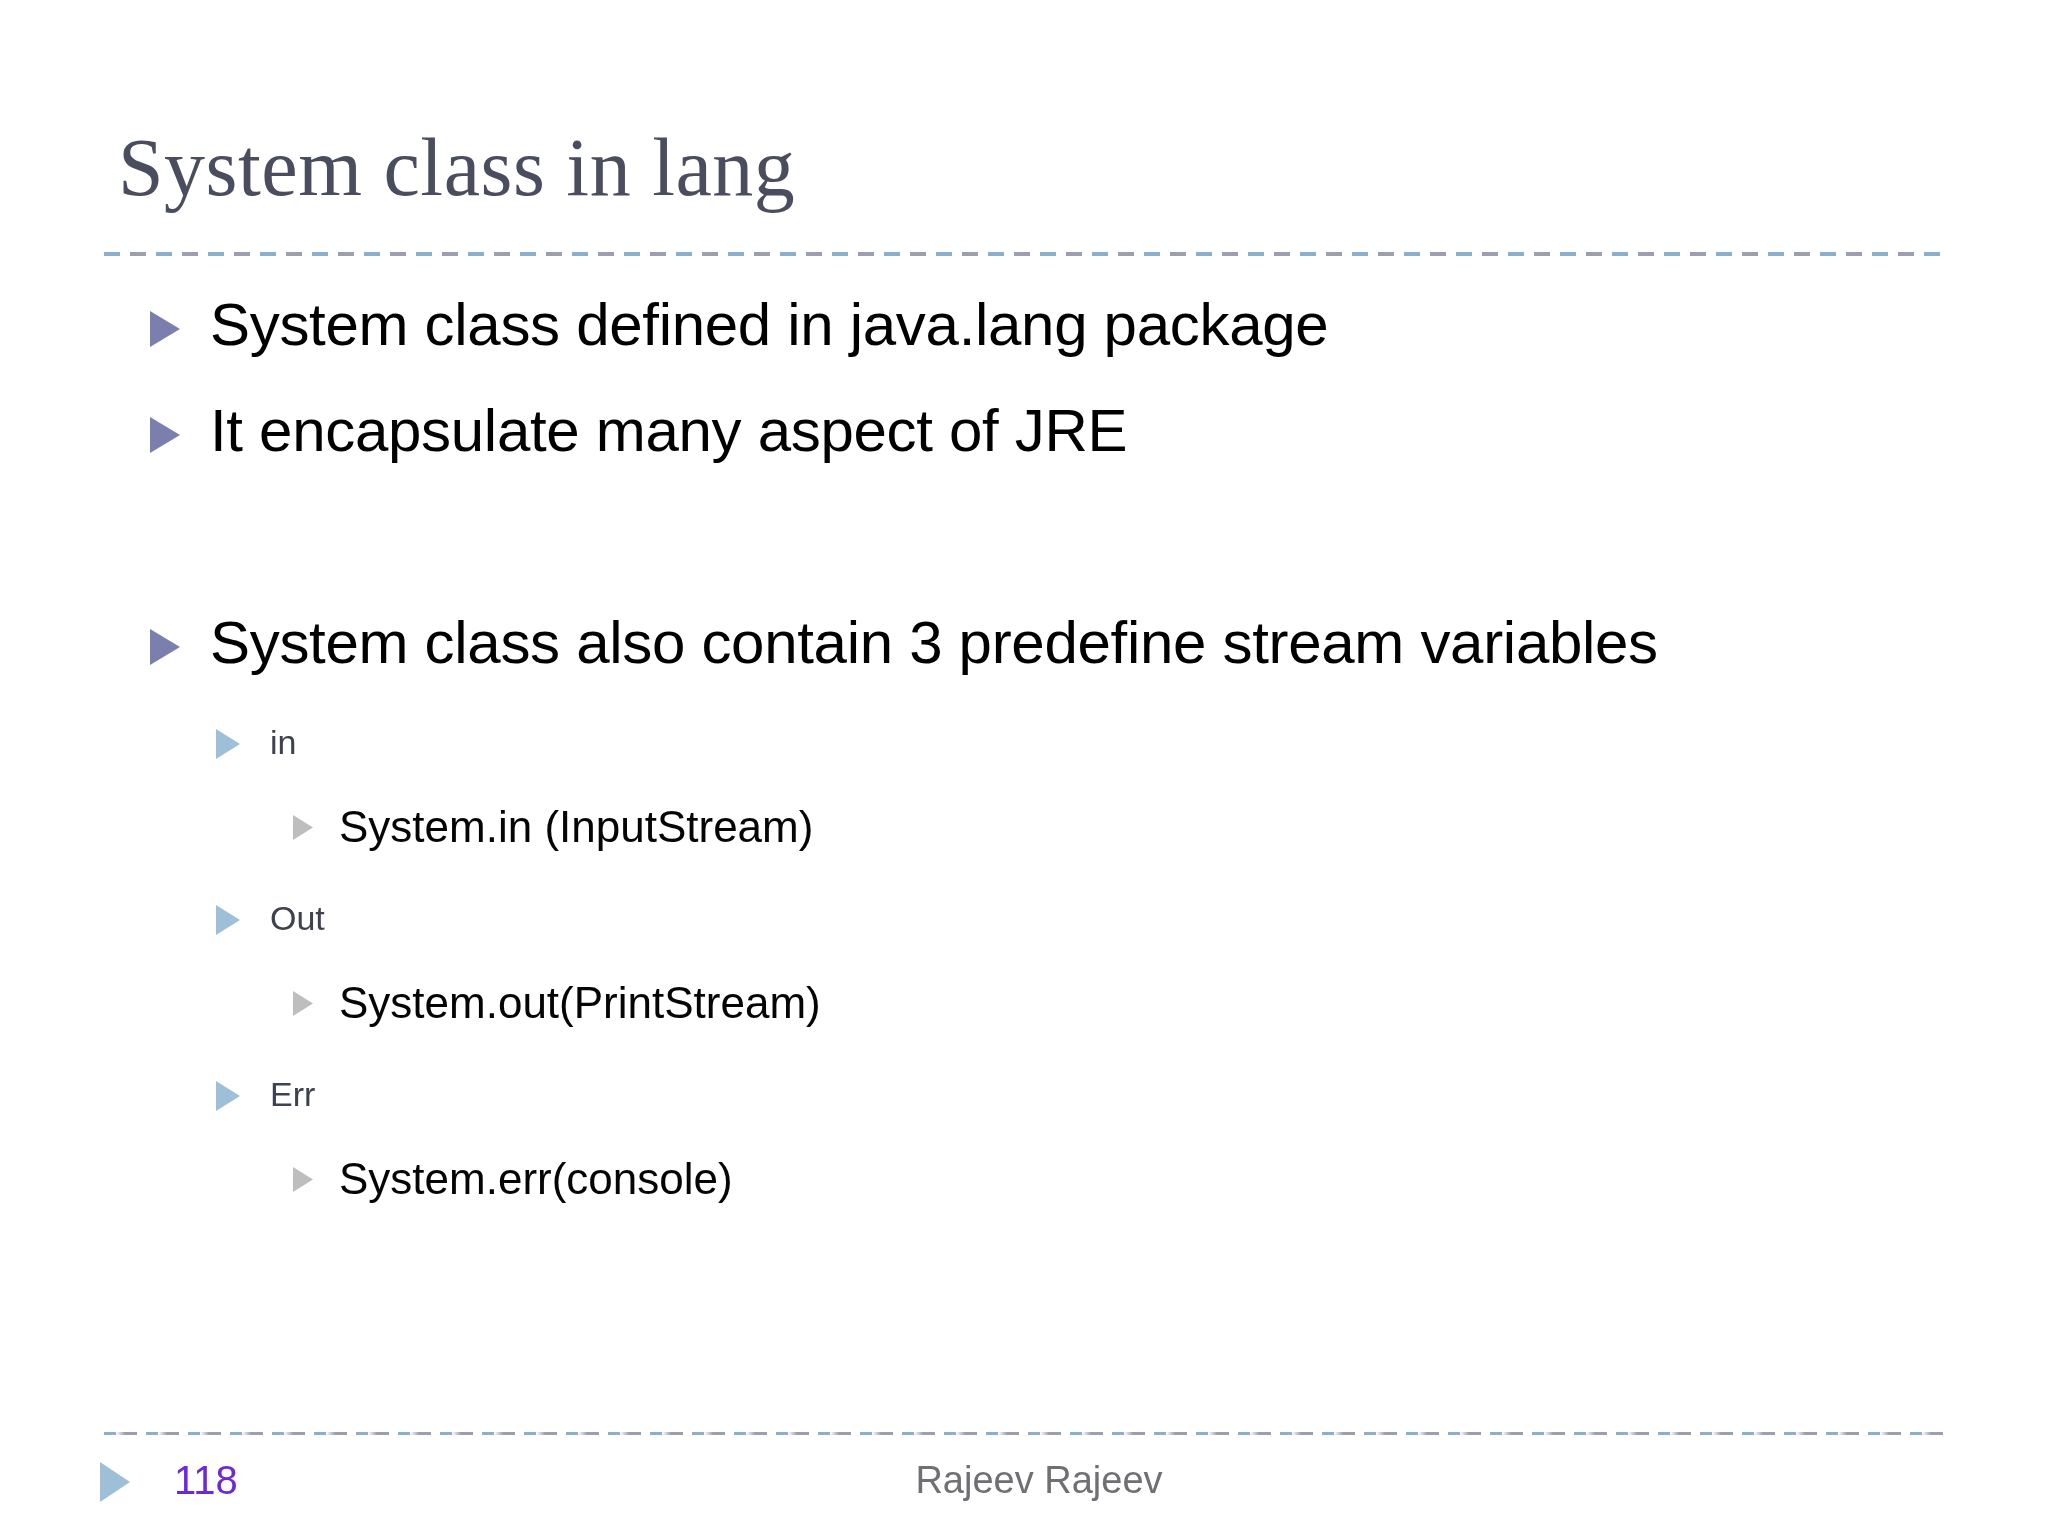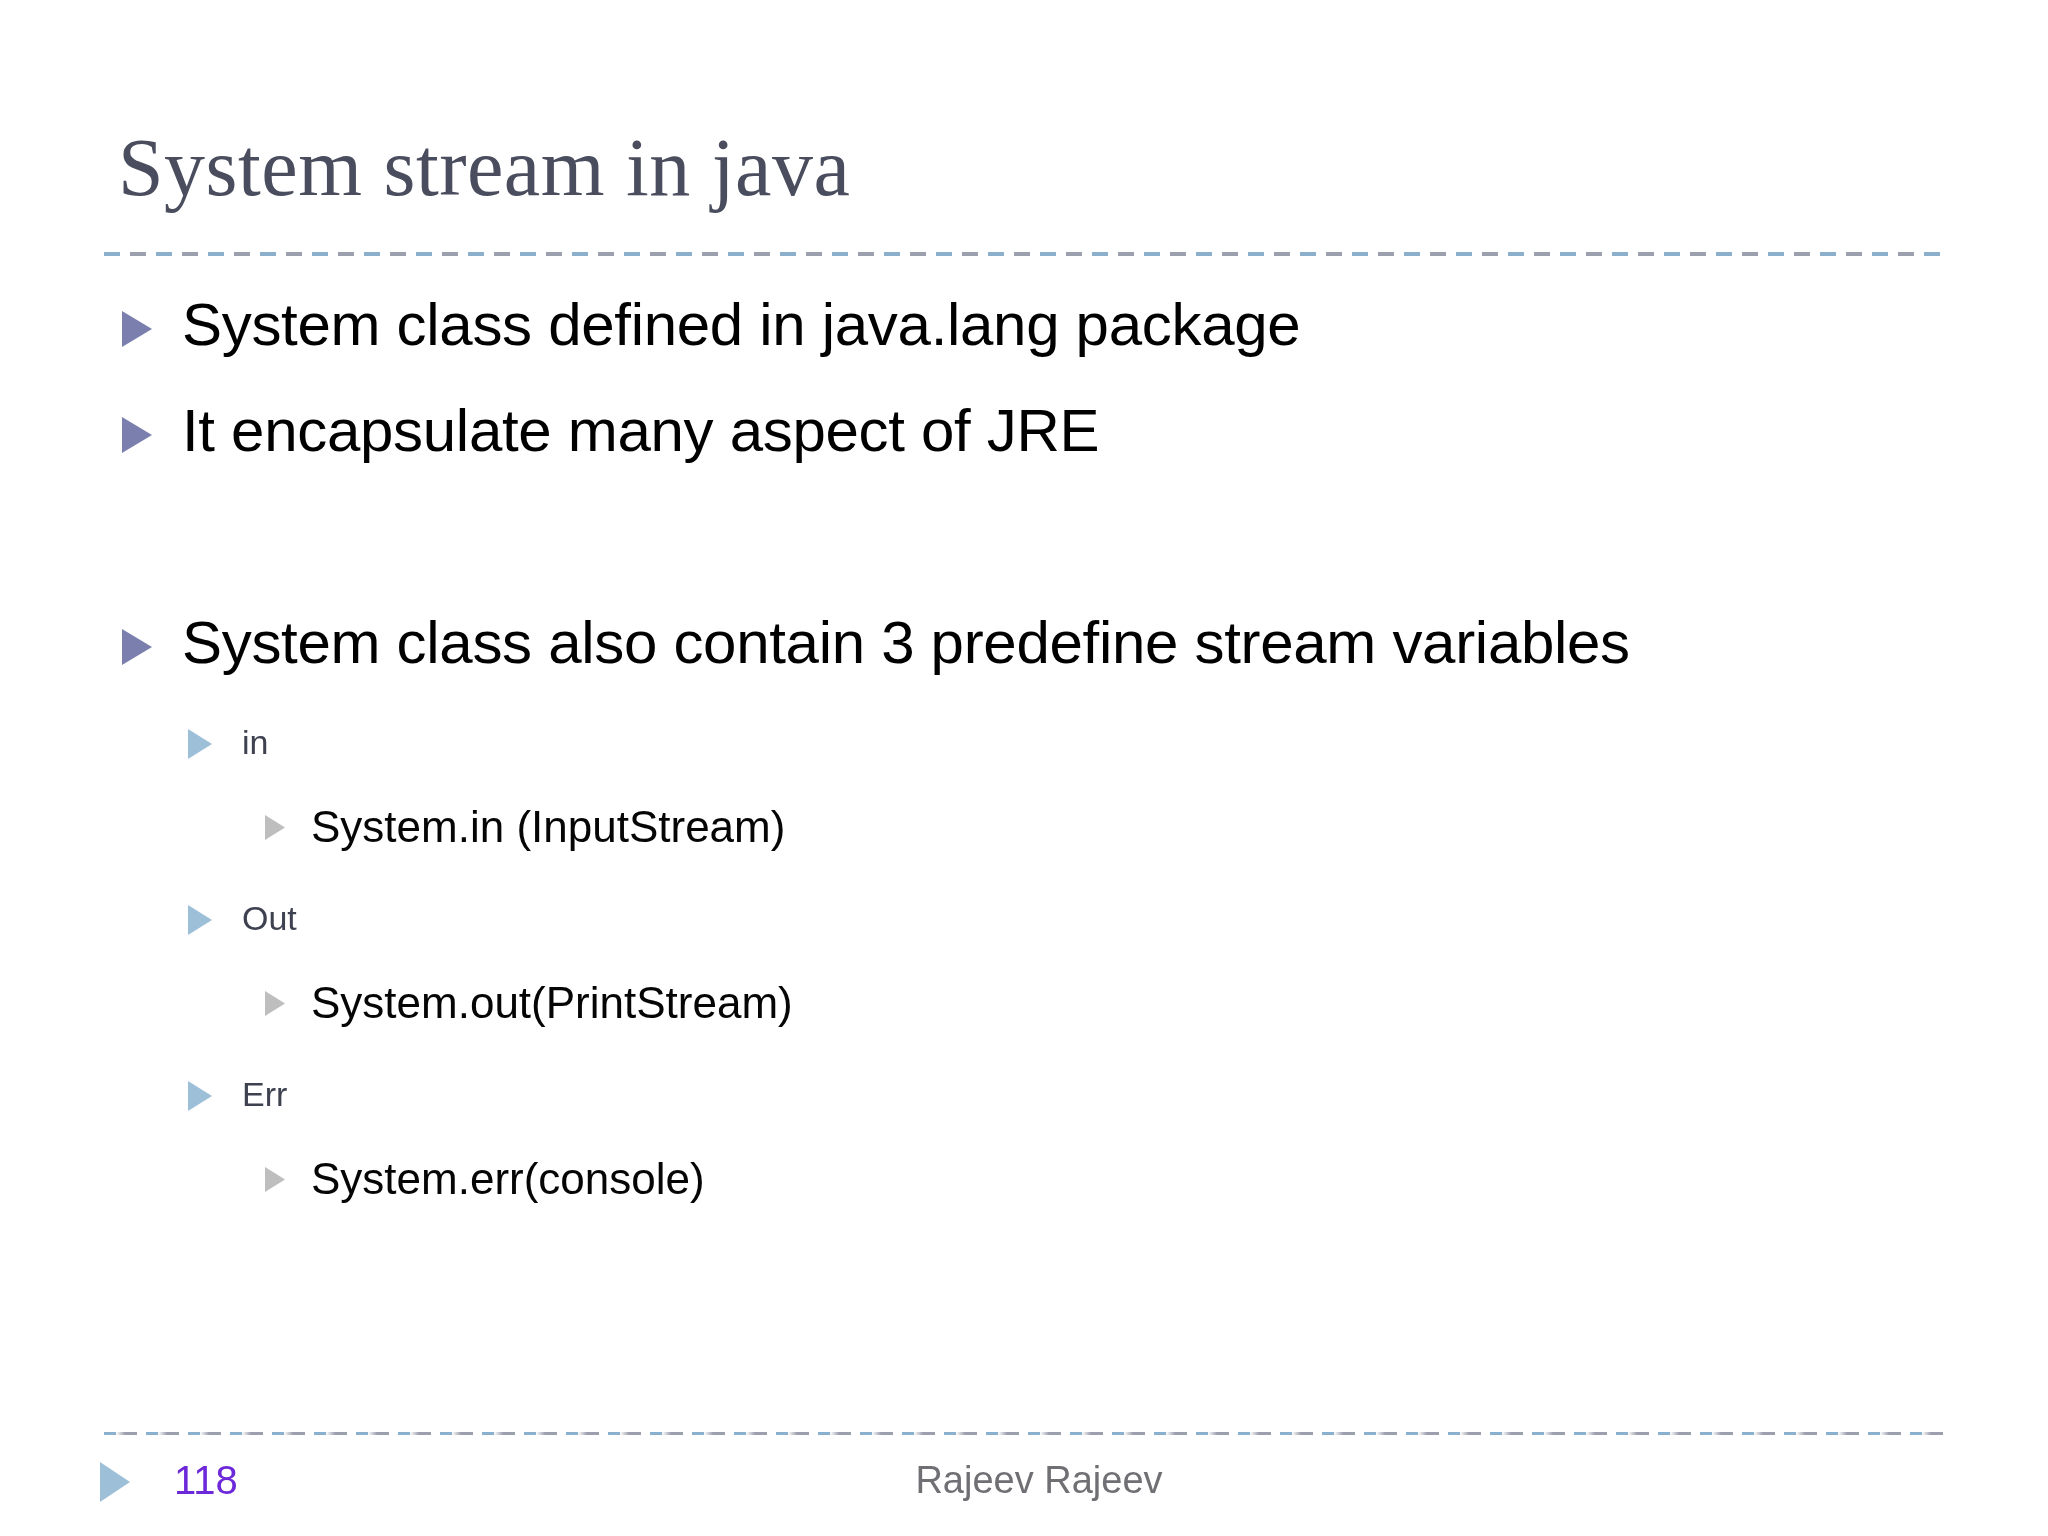--- a/index.html
+++ b/index.html
@@ -68,20 +68,21 @@
       rgba(0,0,0,0) 33px, rgba(0,0,0,0) 42px
     );
   }
 
   
   .body-block {
     position: absolute;
     left: 0;
     top: 285px;
     width: 1790px;
+    padding-left: 28px;
   }
 
   .bullet {
     display: flex;
     align-items: flex-start;
     box-sizing: border-box;
   }
 
   .marker {
     flex: 0 0 auto;
@@ -179,21 +180,21 @@
     padding-left: 30px;
     box-sizing: border-box;
   }
 </style>
 </head>
 <body>
 
 <div class="slide">
 
   <div class="title-block">
-    <div class="slide-title">System stream in java</div>
+    <div class="slide-title">System class in lang</div>
   </div>
 
   <div class="rule rule-top"></div>
 
   <div class="body-block" id="body-block">
       <div class="bullet lvl1">
         <span class="marker">
           <svg width="30" height="36" viewBox="0 0 30 36">
             <polygon points="0,0 30,18 0,36" fill="#7a7fae"></polygon>
           </svg>

